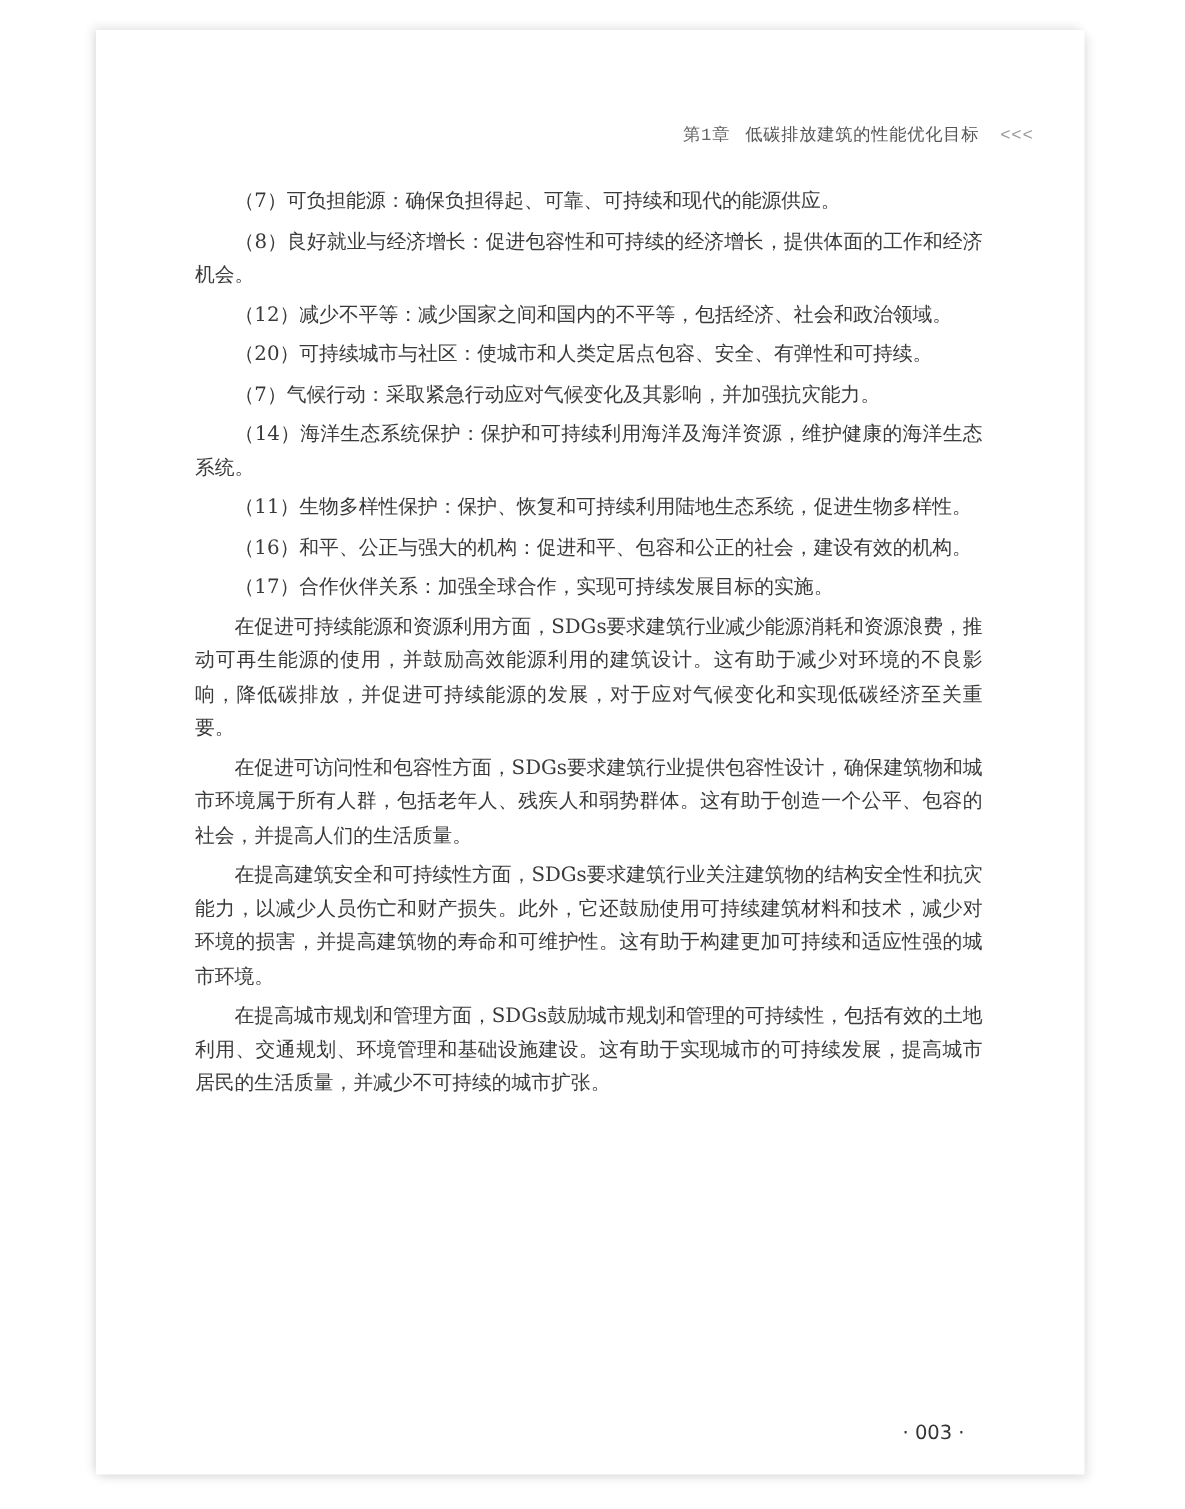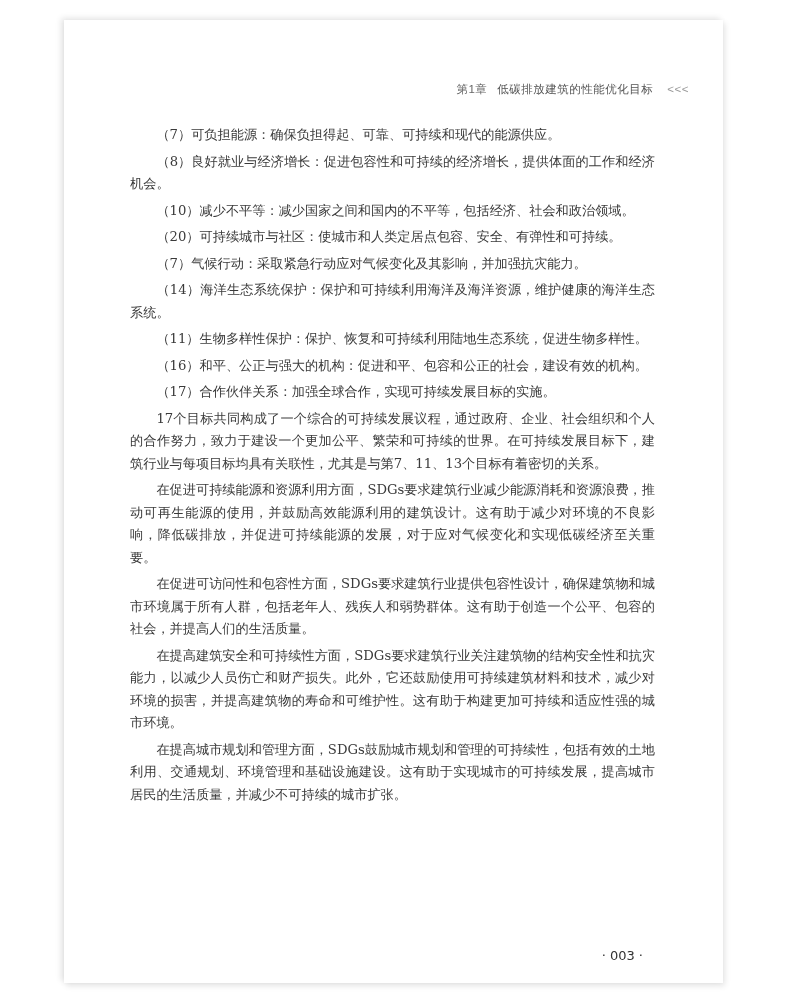--- a/index.html
+++ b/index.html
@@ -4,21 +4,21 @@
 <style>
   html, body { margin:0; padding:0; background:#ffffff; }
   body { width:790px; height:1006px; position:relative; overflow:hidden; font-family:"DejaVu Serif","Liberation Serif",serif; }
   .page {
     position:absolute; left:64px; top:20px; width:659px; height:963px;
     background:#ffffff;
     box-shadow: -3px -2px 6px rgba(0,0,0,0.10), 2px 3px 6px rgba(0,0,0,0.10);
   }
   .running-head {
     position:absolute; top:62px; right:34px;
-    font-family:Liberation Sans, sans-serif;
+    font-family:Liberation Mono, monospace;
     font-size:11.5px; color:#555; letter-spacing:0.5px; white-space:nowrap;
   }
   .running-head .chap { margin-right:10px; color:#666; }
   .running-head .arrows { margin-left:14px; color:#999; }
   .body-text {
     position:absolute; left:62px; top:100px; width:533px;
     font-size:13.2px; line-height:22.5px; color:#3a3a3a;
     text-align:justify;
   }
   .body-text p { margin:4px; text-indent:2em; }
@@ -32,28 +32,27 @@
 <body>
 
 <div class="page">
   <div class="running-head">
     <span class="chap">第1章</span><span>低碳排放建筑的性能优化目标</span><span class="arrows">&lt;&lt;&lt;</span>
   </div>
 
   <div class="body-text">
     <p>（7）可负担能源：确保负担得起、可靠、可持续和现代的能源供应。</p>
     <p>（8）良好就业与经济增长：促进包容性和可持续的经济增长，提供体面的工作和经济机会。</p>
-    <p>（10）减少不平等：减少国家之间和国内的不平等，包括经济、社会和政治领域。</p>
+    <p>（12）减少不平等：减少国家之间和国内的不平等，包括经济、社会和政治领域。</p>
     <p>（20）可持续城市与社区：使城市和人类定居点包容、安全、有弹性和可持续。</p>
     <p>（7）气候行动：采取紧急行动应对气候变化及其影响，并加强抗灾能力。</p>
     <p>（14）海洋生态系统保护：保护和可持续利用海洋及海洋资源，维护健康的海洋生态系统。</p>
     <p>（11）生物多样性保护：保护、恢复和可持续利用陆地生态系统，促进生物多样性。</p>
     <p>（16）和平、公正与强大的机构：促进和平、包容和公正的社会，建设有效的机构。</p>
     <p>（17）合作伙伴关系：加强全球合作，实现可持续发展目标的实施。</p>
-    <p>17个目标共同构成了一个综合的可持续发展议程，通过政府、企业、社会组织和个人的合作努力，致力于建设一个更加公平、繁荣和可持续的世界。在可持续发展目标下，建筑行业与每项目标均具有关联性，尤其是与第7、11、13个目标有着密切的关系。</p>
     <p>在促进可持续能源和资源利用方面，SDGs要求建筑行业减少能源消耗和资源浪费，推动可再生能源的使用，并鼓励高效能源利用的建筑设计。这有助于减少对环境的不良影响，降低碳排放，并促进可持续能源的发展，对于应对气候变化和实现低碳经济至关重要。</p>
     <p>在促进可访问性和包容性方面，SDGs要求建筑行业提供包容性设计，确保建筑物和城市环境属于所有人群，包括老年人、残疾人和弱势群体。这有助于创造一个公平、包容的社会，并提高人们的生活质量。</p>
     <p>在提高建筑安全和可持续性方面，SDGs要求建筑行业关注建筑物的结构安全性和抗灾能力，以减少人员伤亡和财产损失。此外，它还鼓励使用可持续建筑材料和技术，减少对环境的损害，并提高建筑物的寿命和可维护性。这有助于构建更加可持续和适应性强的城市环境。</p>
     <p>在提高城市规划和管理方面，SDGs鼓励城市规划和管理的可持续性，包括有效的土地利用、交通规划、环境管理和基础设施建设。这有助于实现城市的可持续发展，提高城市居民的生活质量，并减少不可持续的城市扩张。</p>
   </div>
 
   <div class="folio">· 003 ·</div>
 </div>
 
 </body></html>

